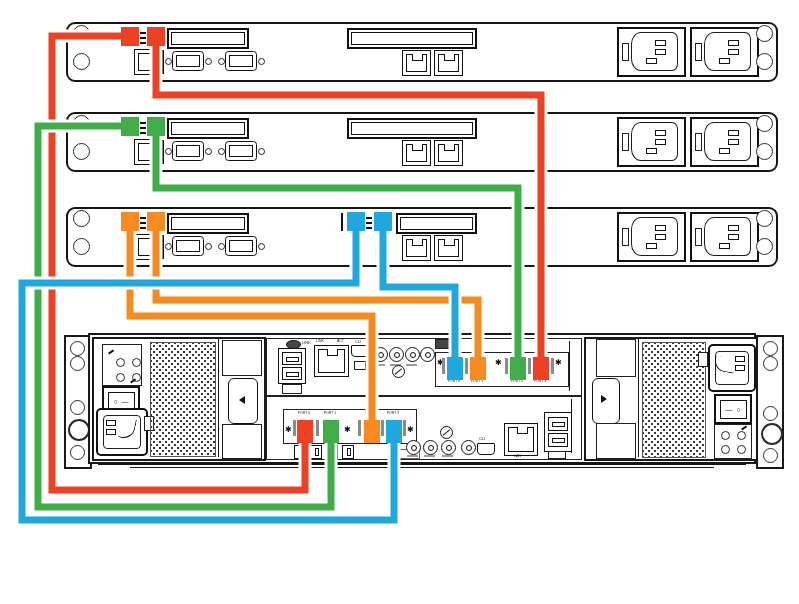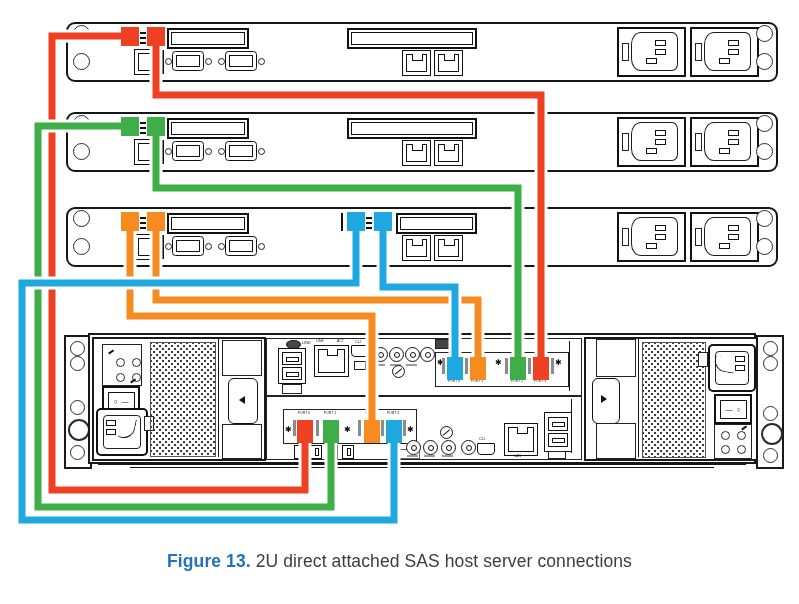--- a/index.html
+++ b/index.html
@@ -422,17 +422,13 @@
       <rect x="447" y="357" width="16" height="23" fill="#1FA8E0"></rect>
       <rect x="470" y="357" width="16" height="23" fill="#F68B1F"></rect>
       <rect x="510" y="357" width="16" height="23" fill="#3FAE49"></rect>
       <rect x="533" y="357" width="16" height="23" fill="#EE4023"></rect>
       <rect x="297" y="420" width="16" height="23" fill="#EE4023"></rect>
       <rect x="323" y="420" width="16" height="23" fill="#3FAE49"></rect>
       <rect x="364" y="420" width="16" height="23" fill="#F68B1F"></rect>
       <rect x="386" y="420" width="16" height="23" fill="#1FA8E0"></rect>
     </svg>
 
-  <div class="cap">
-    <b style="color: rgb(33, 115, 190);">Figure 13.</b>
-    <span>2U direct attached SAS host server connections</span>
-  </div>
 </div>
 
 </body></html>

